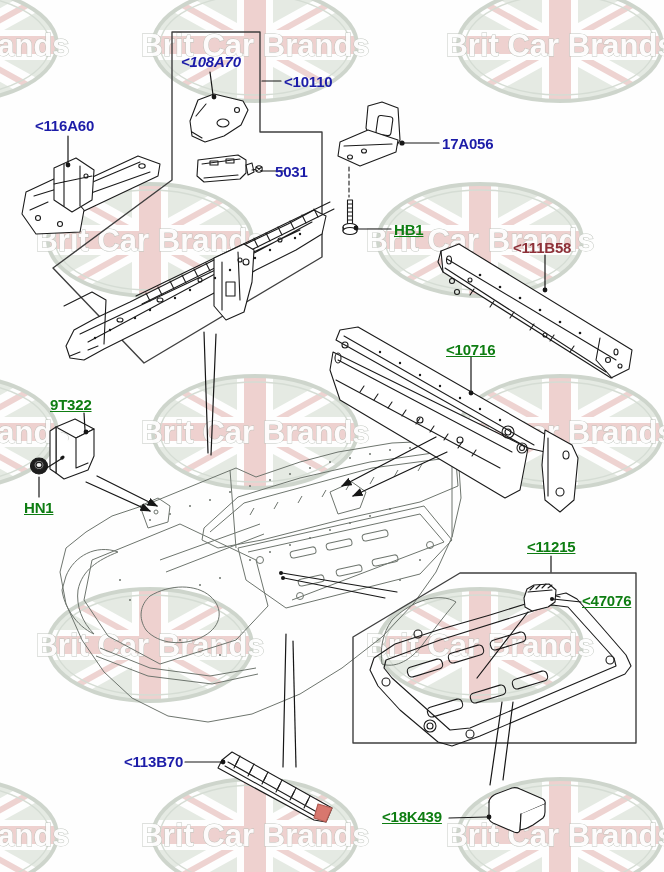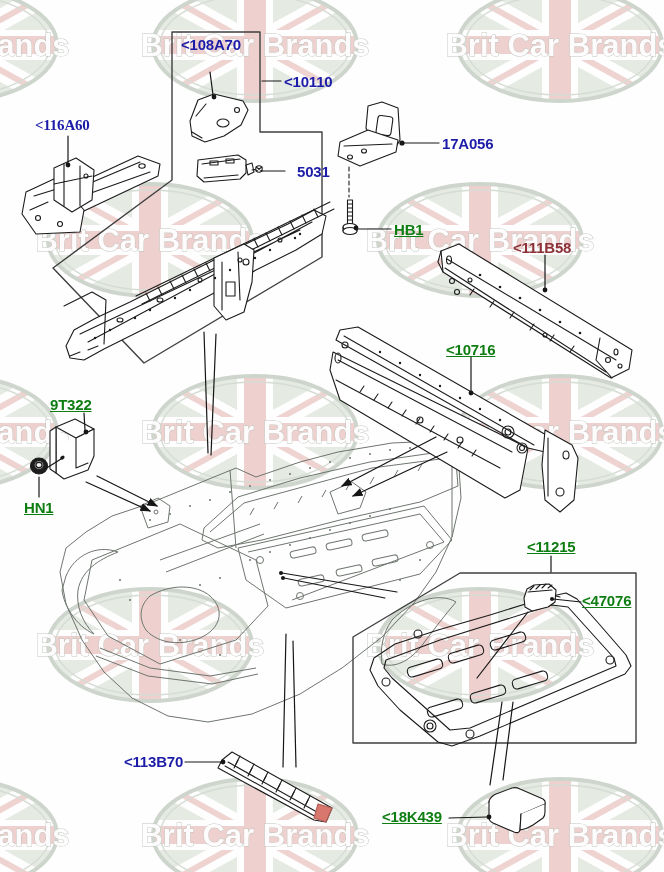--- a/index.html
+++ b/index.html
@@ -353,24 +353,24 @@
     <path d="M528,612 L477,678"></path>
     <path d="M204,332 L208,453"></path>
         <path d="M216,334 L211,455"></path>
     <path d="M86,482 L150,511" marker-end="url(#arr)"></path>
     <path d="M97,476 L157,506" marker-end="url(#arr)"></path>
     <path d="M436,437 L342,486" marker-end="url(#arr)"></path>
     <path d="M447,452 L353,496" marker-end="url(#arr)"></path>
   </g>
 </svg>
 
-<div class="lbl c-blue" style="left:181px;top:36px;">&lt;108A70</div>
+<div class="lbl c-blue" style="left:181px;top:53px;font-style:italic;">&lt;108A70</div>
 <div class="lbl c-blue" style="left:284px;top:73px;">&lt;10110</div>
-<div class="lbl c-blue" style="left:35px;top:117px;font-family:Liberation Serif, serif;">&lt;116A60</div>
-<div class="lbl c-blue" style="left:297px;top:163px;">5031</div>
+<div class="lbl c-blue" style="left:35px;top:117px;">&lt;116A60</div>
+<div class="lbl c-blue" style="left:275px;top:163px;">5031</div>
 <div class="lbl c-blue" style="left:442px;top:135px;">17A056</div>
 <div class="lbl c-green" style="left:394px;top:221px;">HB1</div>
 <div class="lbl c-maroon" style="left:513px;top:239px;">&lt;111B58</div>
 <div class="lbl c-green" style="left:446px;top:341px;">&lt;10716</div>
 <div class="lbl c-green" style="left:50px;top:396px;">9T322</div>
 <div class="lbl c-green" style="left:24px;top:499px;">HN1</div>
 <div class="lbl c-green" style="left:527px;top:538px;">&lt;11215</div>
 <div class="lbl c-green" style="left:582px;top:592px;">&lt;47076</div>
 <div class="lbl c-blue" style="left:124px;top:753px;">&lt;113B70</div>
 <div class="lbl c-green" style="left:382px;top:808px;">&lt;18K439</div>

